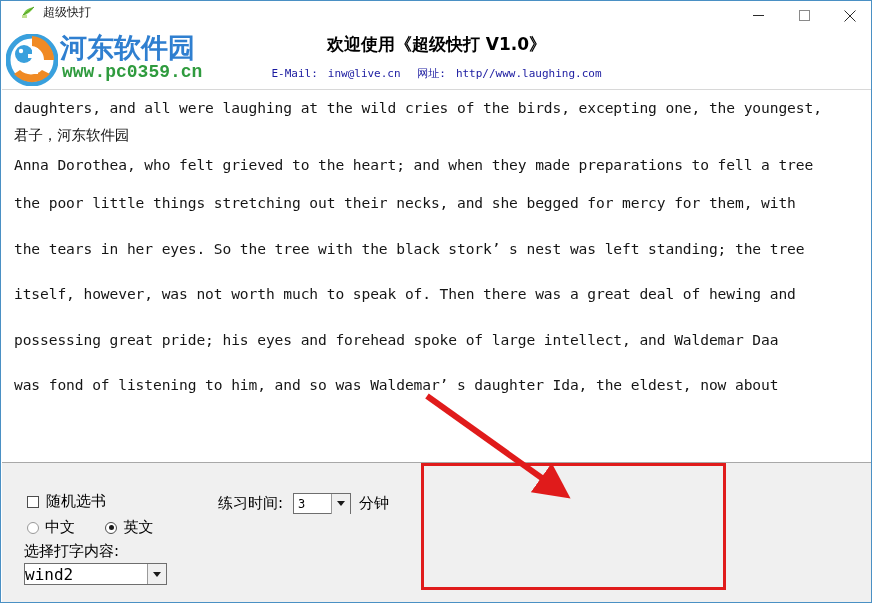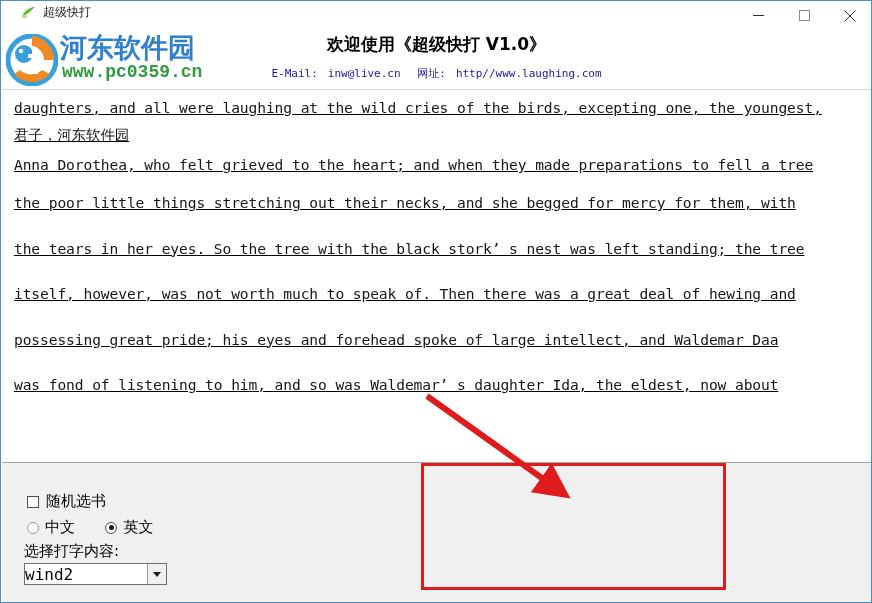--- a/index.html
+++ b/index.html
@@ -129,21 +129,20 @@
   #text-area {
     position: absolute;
     left: 1px; top: 88px;
     width: 869px;
     height: 411px;
     background: #ffffff;
     border-top: 1px solid #d8d8d8;
     box-sizing: border-box;
     overflow: hidden;
     padding: 5px 18px 0 12px;
-    text-decoration: underline;
   }
   .tline {
     font-family: "DejaVu Sans Mono", monospace;
     font-size: 14.6px;
     color: #151515;
     white-space: nowrap;
     letter-spacing: -0.1px;
   }
   .tline.cn {
     font-family: "DejaVu Sans", sans-serif;
@@ -381,20 +380,30 @@
     </div>
 
     <div id="content-label" class="cn-label">选择打字内容:</div>
     <div id="content-select">
       <span class="val">wind2</span>
       <span class="combo-arrow-btn">
           <span class="tri-down"></span>
         </span>
     </div>
 
+    <div id="time-row">
+      <span class="cn-label">练习时间:</span>
+      <span id="time-select">
+        <span class="val">3</span>
+        <span class="combo-arrow-btn">
+            <span class="tri-down"></span>
+          </span>
+      </span>
+      <span class="cn-label">分钟</span>
+    </div>
 
   </div>
 
   <div id="red-rect"></div>
   <svg id="red-arrow" viewBox="0 0 165 115">
     <defs>
       <marker id="ah" markerWidth="6" markerHeight="6" refX="2.4" refY="3" orient="auto">
         <path d="M0,0 L6,3 L0,6 z" fill="#e01b1b"></path>
       </marker>
     </defs>

